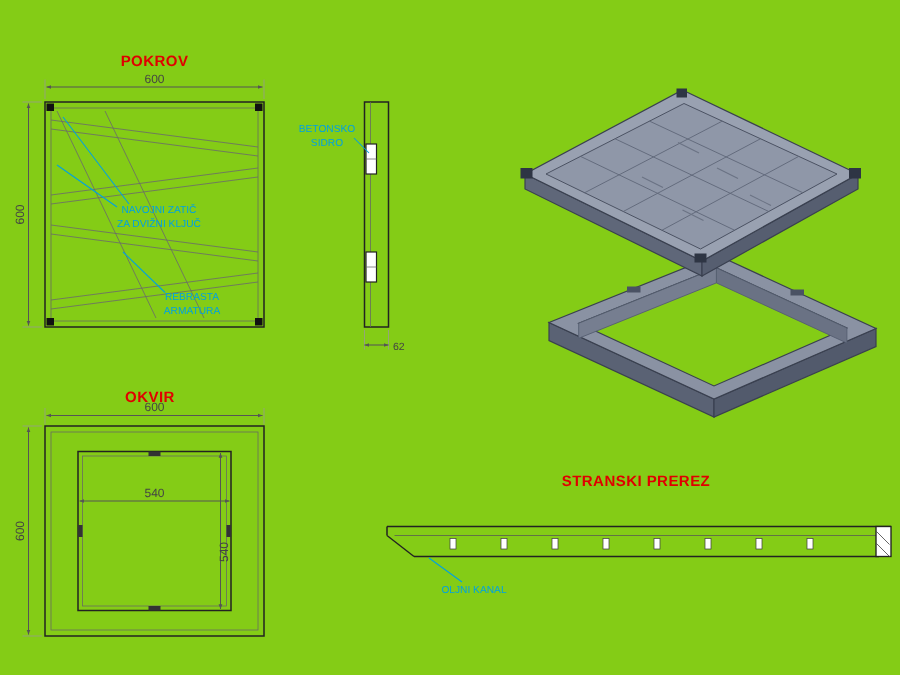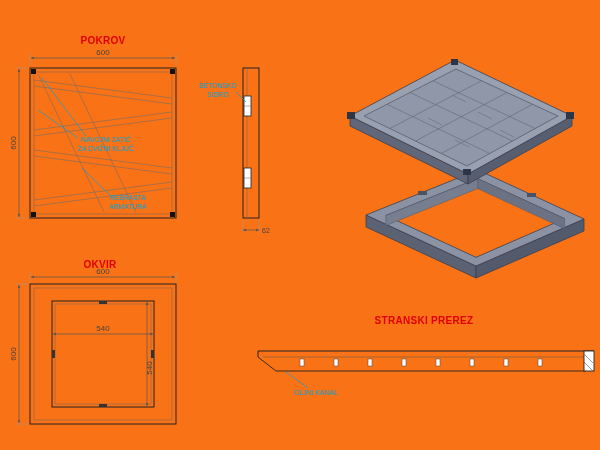--- a/index.html
+++ b/index.html
@@ -1,19 +1,19 @@
 <!DOCTYPE html>
 <html><head>
 <meta charset="utf-8">
 <style>
   html,body{margin:0;padding:0;background:#ffffff;}
   .canvas{
     position:relative;
     width:600px;height:450px;
-    background:#f97316;
+    background:#84cc16;
     font-family:"Liberation Sans",sans-serif;
     overflow:hidden;
   }
   svg{display:block;}
   svg text{font-family:"Liberation Sans",sans-serif;}
   .title{fill:#e00000;font-size:10px;font-weight:bold;letter-spacing:.3px;}
   .dim{fill:#444;font-size:8px;}
   .dim-small{fill:#444;font-size:7px;}
   .callout{fill:#00a2e0;font-size:6.8px;}
   .dimline{stroke:#555;stroke-width:.7;fill:none;}

